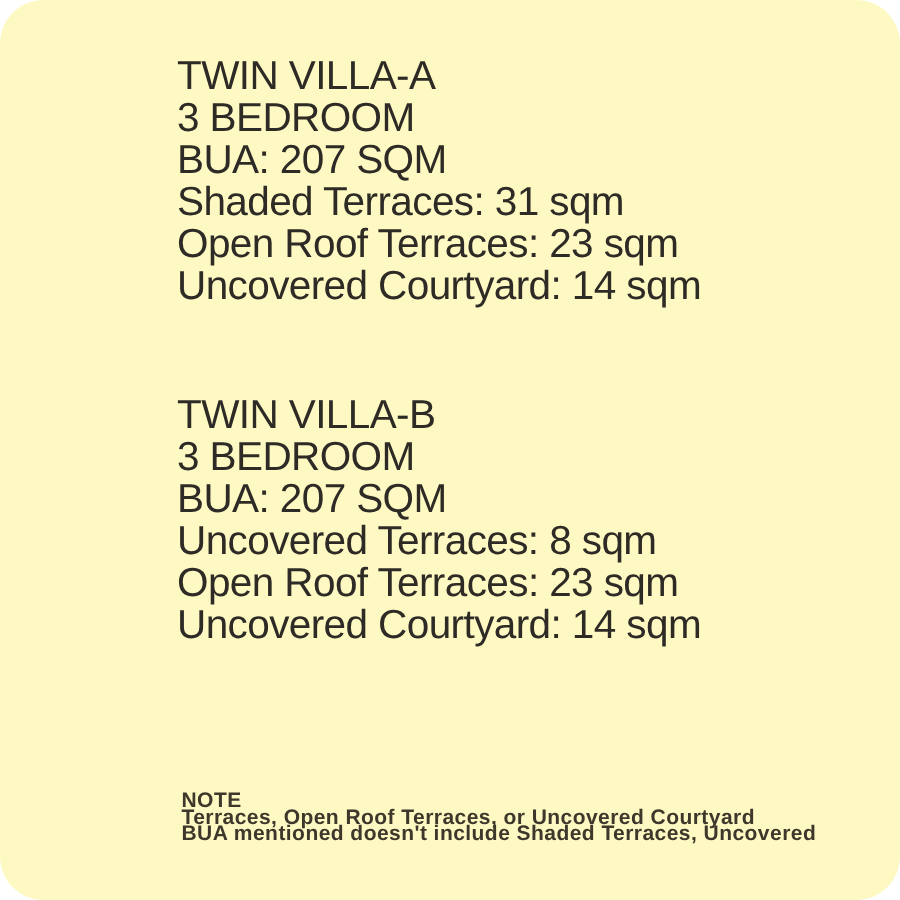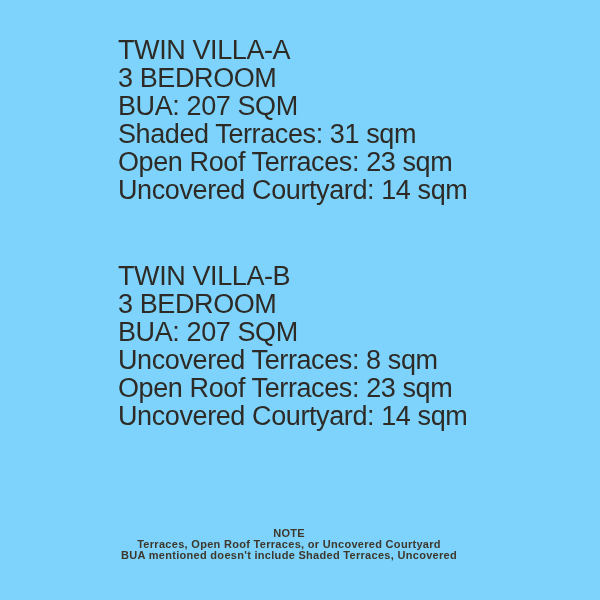--- a/index.html
+++ b/index.html
@@ -24,35 +24,34 @@
   }
   .spec-block .spec-line {
     height: 28px;
   }
   #villa-a { top: 36px; }
   #villa-b { top: 262px; }
   .note-block {
     position: absolute;
     left: 121px;
     top: 528px;
-    font-size: 11px;
+    font-size: 14px;
     line-height: 11px;
     font-weight: 600;
     letter-spacing: 0.3px;
     white-space: nowrap;
-    text-align: center;
   }
   .note-block .note-line {
     height: 11px;
   }
 </style>
 </head>
 <body>
 
-<div class="canvas" id="canvas" style="background: #7dd3fc;">
+<div class="canvas" id="canvas" style="background: #fef9c3; border-radius: 29px;">
 
   <div class="spec-block" id="villa-a" style="color: rgb(46, 43, 38);">
     <div class="spec-line">TWIN VILLA-A</div>
     <div class="spec-line">3 BEDROOM</div>
     <div class="spec-line">BUA: 207 SQM</div>
     <div class="spec-line">Shaded Terraces: 31 sqm</div>
     <div class="spec-line">Open Roof Terraces: 23 sqm</div>
     <div class="spec-line">Uncovered Courtyard: 14 sqm</div>
   </div>
 

